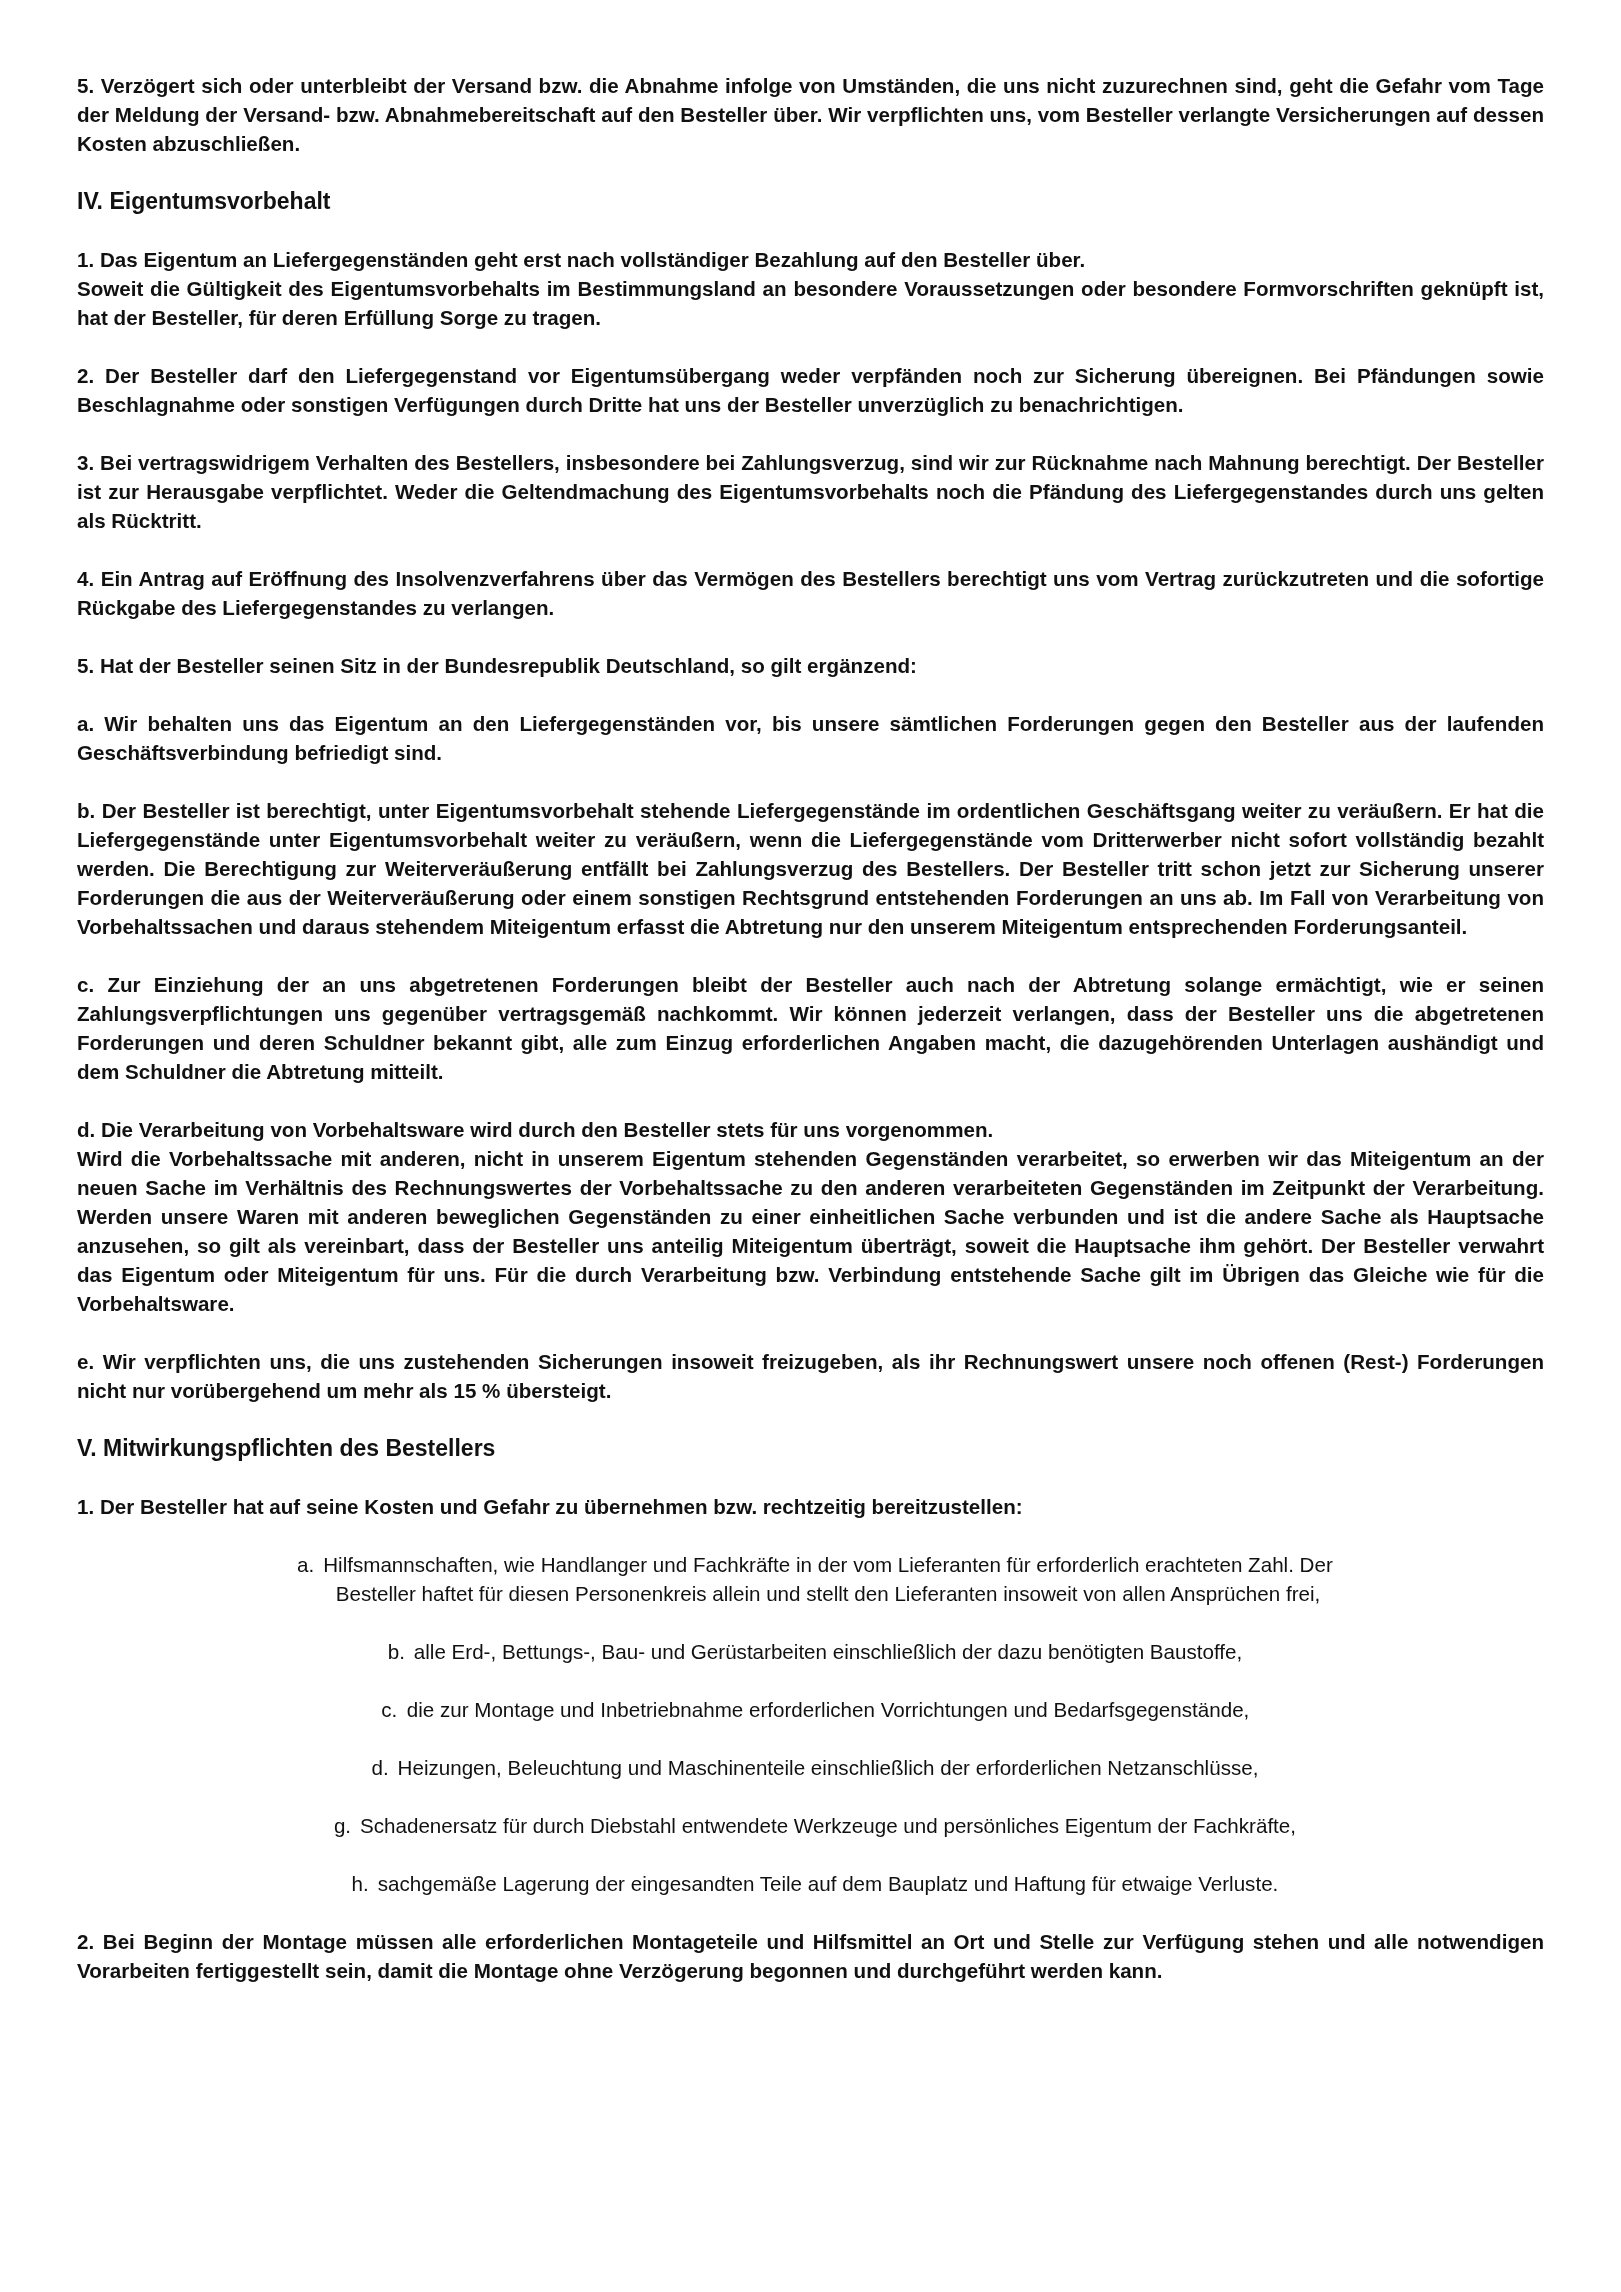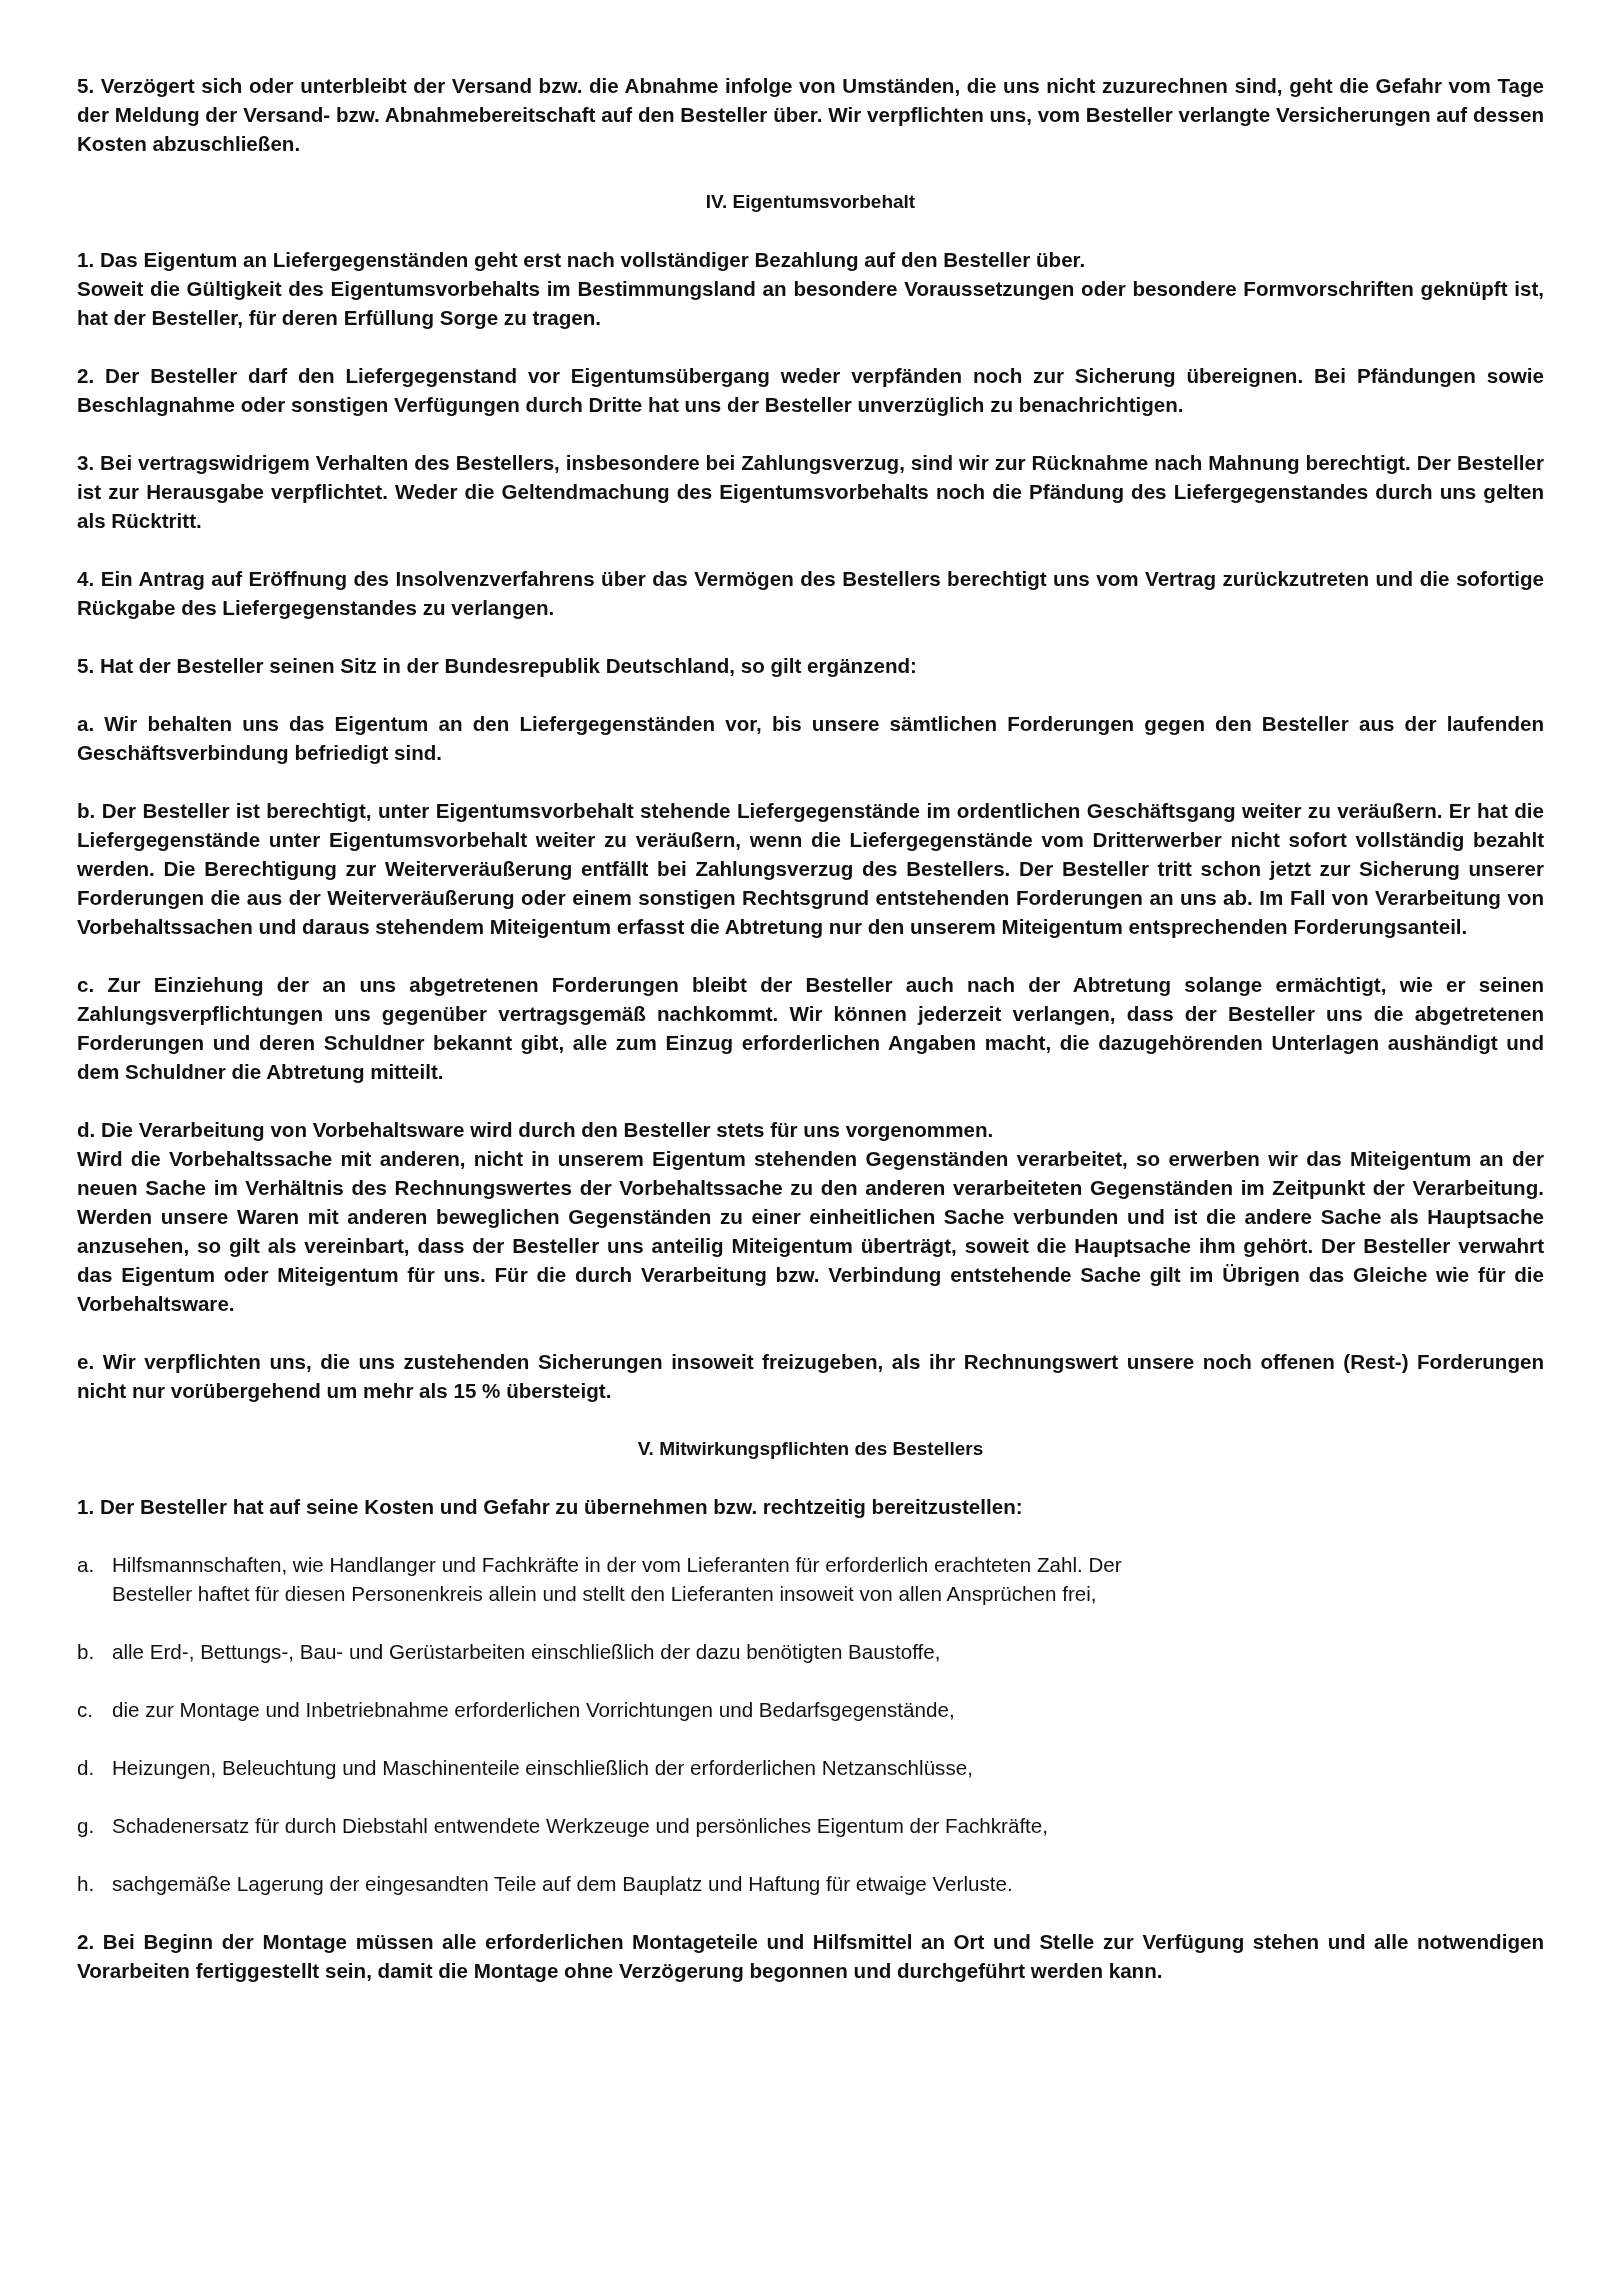--- a/index.html
+++ b/index.html
@@ -21,30 +21,29 @@
   }
   .para {
     margin: 0 0 29px 0;
     text-align: justify;
     text-align-last: left;
     font-weight: bold;
   }
   .para .line { display: block; }
   .para.nojust { text-align: left; }
   .heading {
-    text-align: center;
     font-weight: bold;
     margin: 14px 0 29px 0;
-    font-size: 19px;
+    font-size: 23px;
   }
   .hang {
     margin: 0 0 29px 0;
     padding-left: 35px;
     text-indent: -35px;
-    text-align: left;
+    text-align: center;
   }
   .hang .marker {
     display: inline-block;
     width: 35px;
     text-indent: 0;
   }
 </style>
 </head>
 <body>
 

